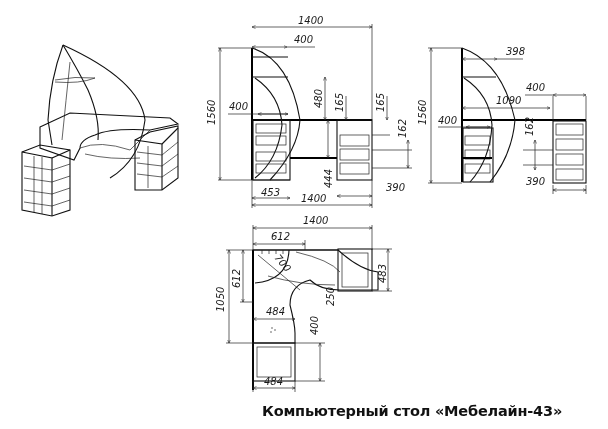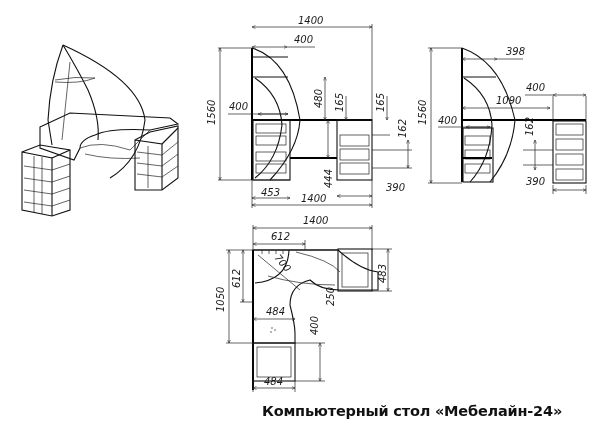--- a/index.html
+++ b/index.html
@@ -223,13 +223,13 @@
     <line class="thin" x1="295" y1="381" x2="325" y2="381"></line>
     <line class="thin" x1="320" y1="343" x2="320" y2="381" marker-start="url(#ar)" marker-end="url(#ar)"></line>
     <text class="dim" transform="translate(318,335) rotate(-90)">400</text>
     <line class="thin" x1="253" y1="381" x2="253" y2="392"></line>
     <line class="thin" x1="295" y1="381" x2="295" y2="392"></line>
     <line class="thin" x1="253" y1="388" x2="295" y2="388" marker-start="url(#ar)" marker-end="url(#ar)"></line>
     <text class="dim" x="264" y="385">484</text>
   </g>
 </svg>
 
-<div class="caption">Компьютерный стол «Мебелайн-24»</div>
+<div class="caption">Компьютерный стол «Мебелайн-43»</div>
 
 </body></html>

